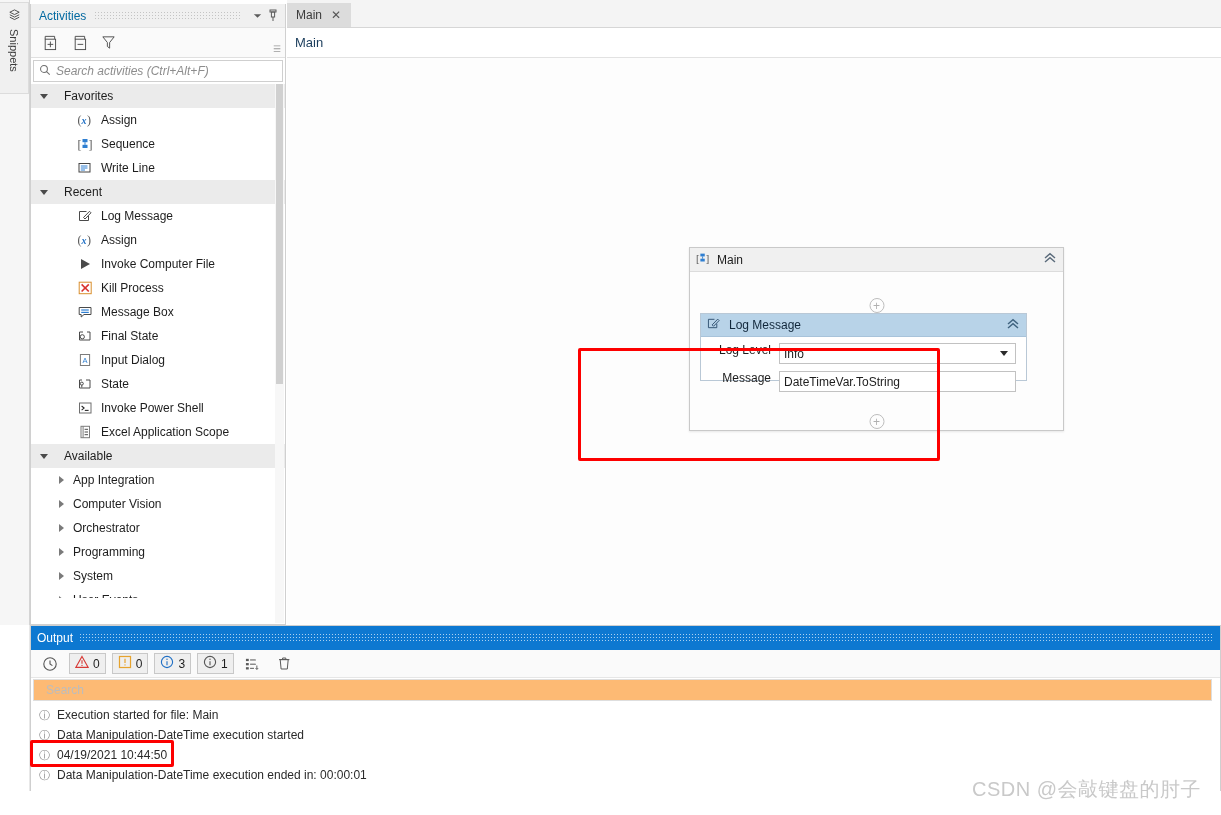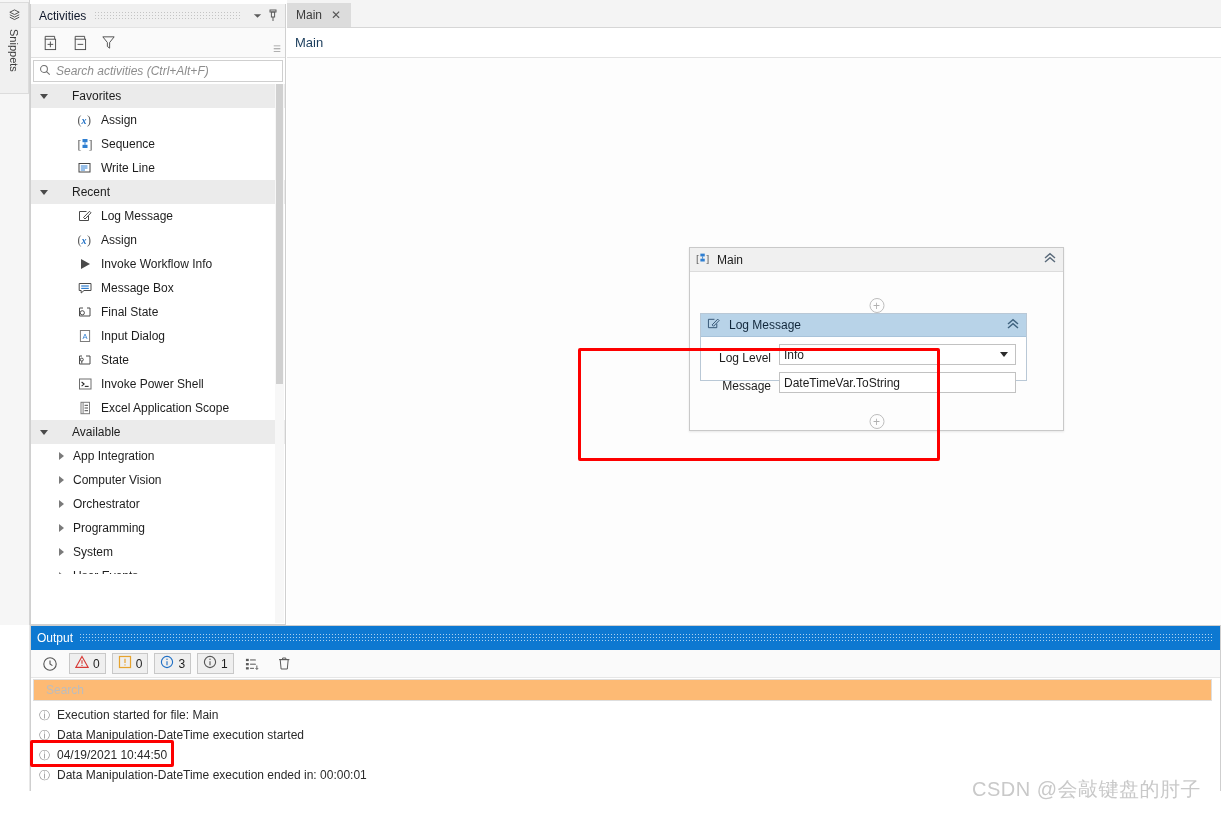--- a/index.html
+++ b/index.html
@@ -32,21 +32,21 @@
   
   .act-panel {
     position:absolute; left:30px; top:4px; width:256px; height:621px;
     background:#ffffff; border:1px solid #d0d0d0; border-top:none;
   }
   .act-header {
     height:24px; background:#f0f0f0;
     display:flex; align-items:center; padding:0 4px;
     border-bottom:1px solid #e3e3e3;
   }
-  .act-title { font-size:12px; color:#0f172a; padding-left:4px; }
+  .act-title { font-size:12px; color:#0369a1; padding-left:4px; }
   .dotted-fill {
     flex:1; height:8px; margin:0 8px;
     background-image: radial-gradient(#c4c4c4 0.8px, transparent 0.9px);
     background-size: 3px 3px;
     background-position: 0 2px;
   }
   .hdr-btn { width:16px; height:16px; display:flex; align-items:center; justify-content:center; cursor:pointer; }
 
   .act-toolbar {
     height:30px; background:#fafafa; display:flex; align-items:center;
@@ -62,21 +62,21 @@
   }
   .act-search input {
     border:none; outline:none; flex:1;
     font-family:"Liberation Sans", sans-serif;
     font-size:12px; font-style:italic; color:#5c5c5c; background:transparent;
   }
   .act-search input::placeholder { color:#8d8d8d; font-style:italic; }
 
   .act-tree { position:absolute; top:80px; left:0; right:0; bottom:0; overflow:hidden; background:#fff; }
   .grp {
-    height:24px; display:flex; align-items:center; gap:24px;
+    height:24px; display:flex; align-items:center; gap:16px;
     padding-left:9px; background:#ebebeb; font-size:12px; color:#1d1d1d;
   }
   .grp .tri-down { width:0;height:0;border-left:4px solid transparent;border-right:4px solid transparent;border-top:5px solid #4a4a4a; }
   .item {
     height:24px; display:flex; align-items:center; gap:8px;
     padding-left:46px; font-size:12px; color:#1d1d1d; cursor:pointer;
   }
   .item .ico { width:16px; height:16px; display:flex; align-items:center; justify-content:center; flex-shrink:0; }
   .cat {
     height:24px; display:flex; align-items:center; gap:9px;
@@ -151,21 +151,21 @@
     background:#ffffff; border:1px solid #b9c8d6;
   }
   .logmsg-head {
     height:23px; background:#b8d3e8;
     display:flex; align-items:center; gap:8px; padding:0 6px;
     border-bottom:1px solid #a8c3da;
   }
   .logmsg-head .name { font-size:12px; color:#11273b; }
   .logmsg-head .chev { margin-left:auto; }
   .logmsg-body { padding:6px 0 0 0; }
-  .frow { display:flex; align-items:flex-end; height:22px; margin-bottom:6px; }
+  .frow { display:flex; align-items:flex-start; height:22px; margin-bottom:6px; }
   .frow .flabel { width:78px; text-align:right; padding-right:8px; font-size:12px; color:#1d1d1d; }
   .fctl {
     flex:1; margin-right:10px; height:21px; background:#fff;
     border:1px solid #c2c2c2; display:flex; align-items:center;
     padding:0 4px; font-size:12px; color:#1d1d1d;
   }
   .fctl.combo { justify-content:space-between;gap:11px; }
   .caret-dn { width:0;height:0;border-left:4px solid transparent;border-right:4px solid transparent;border-top:5px solid #2b2b2b; margin-right:3px;}
 
   
@@ -359,21 +359,31 @@
           </svg>
         </span>
         <span>Assign</span>
       </div>
       <div class="item">
         <span class="ico">
           <svg width="15" height="14" viewBox="0 0 15 14">
               <path d="M3 2 L12 7 L3 12 Z" fill="#4a4a4a"></path>
             </svg>
         </span>
-        <span>Invoke Workflow Info</span>
+        <span>Invoke Computer File</span>
+      </div>
+      <div class="item">
+        <span class="ico">
+          <svg width="15" height="14" viewBox="0 0 15 14">
+            <rect x="1.2" y="1.2" width="12" height="11.5" fill="none" stroke="#d98f2e" stroke-width="1"></rect>
+            <line x1="3.6" y1="3.4" x2="10.8" y2="10.5" stroke="#d9322e" stroke-width="1.6"></line>
+            <line x1="10.8" y1="3.4" x2="3.6" y2="10.5" stroke="#d9322e" stroke-width="1.6"></line>
+          </svg>
+        </span>
+        <span>Kill Process</span>
       </div>
       <div class="item">
         <span class="ico">
           <svg width="15" height="14" viewBox="0 0 15 14">
             <path d="M1.2 2.5 L13 2.5 L13 9.5 L6 9.5 L3.2 12 L3.2 9.5 L1.2 9.5 Z" fill="none" stroke="#4a4a4a" stroke-width="1"></path>
             <line x1="3.2" y1="5" x2="10.8" y2="5" stroke="#2f7fd1" stroke-width="1.2"></line>
             <line x1="3.2" y1="7.4" x2="10.8" y2="7.4" stroke="#2f7fd1" stroke-width="1.2"></line>
           </svg>
         </span>
         <span>Message Box</span>

